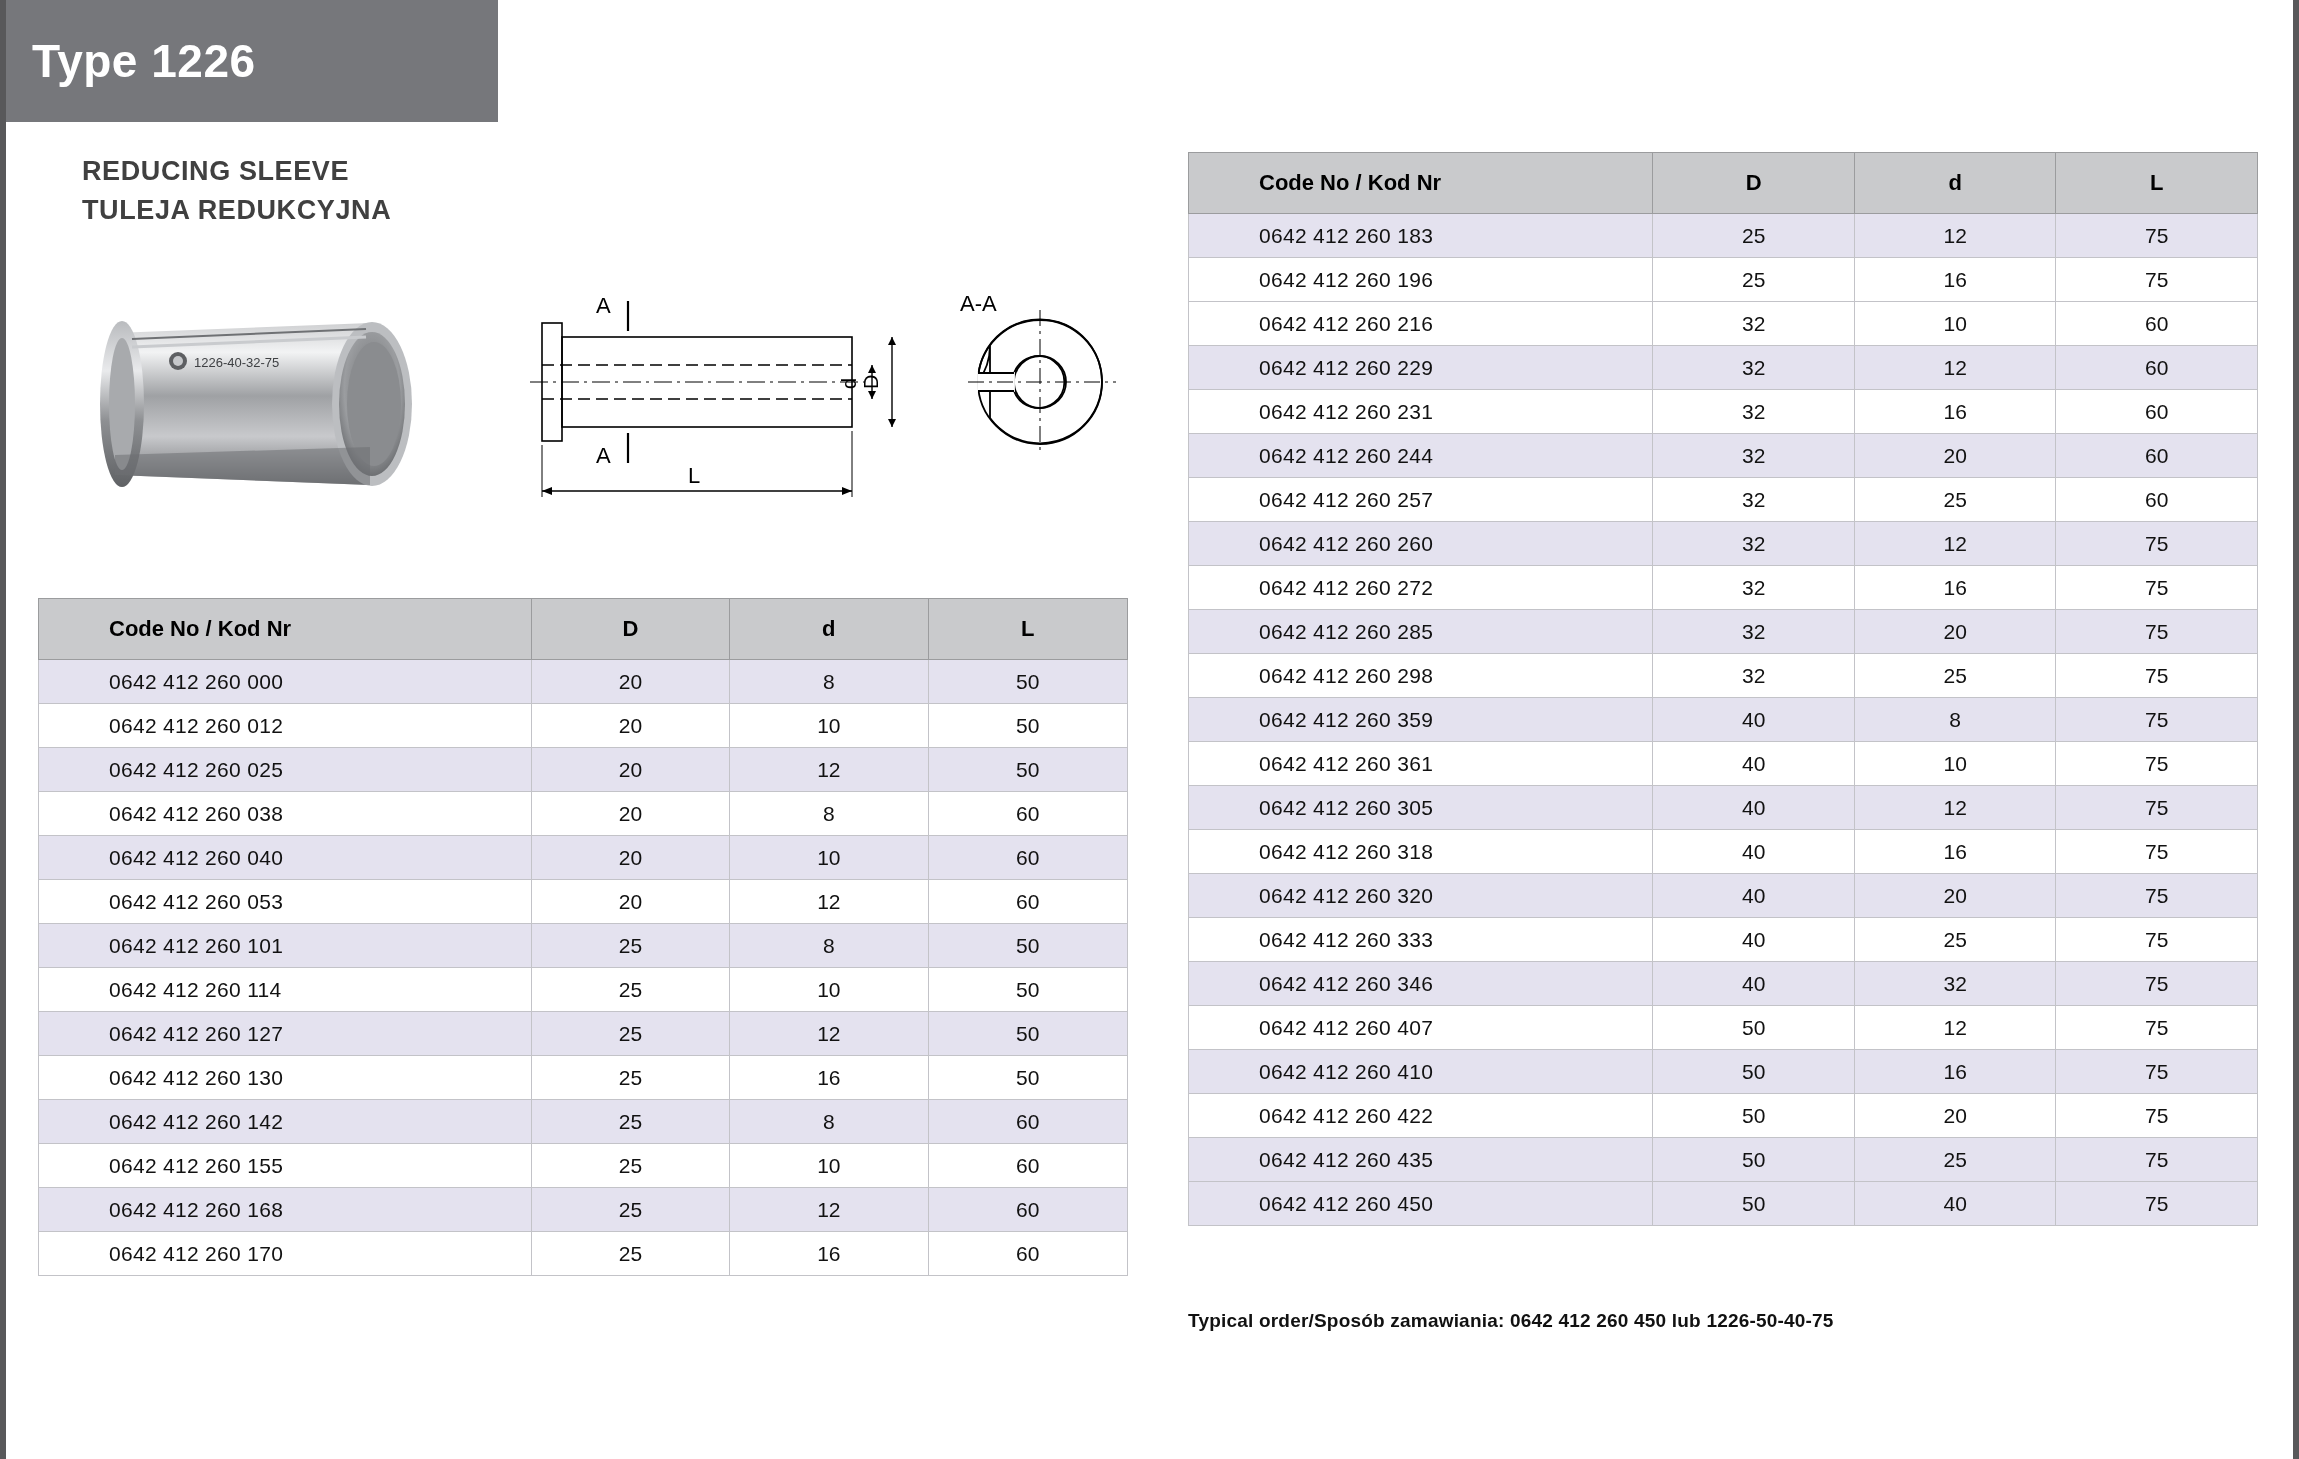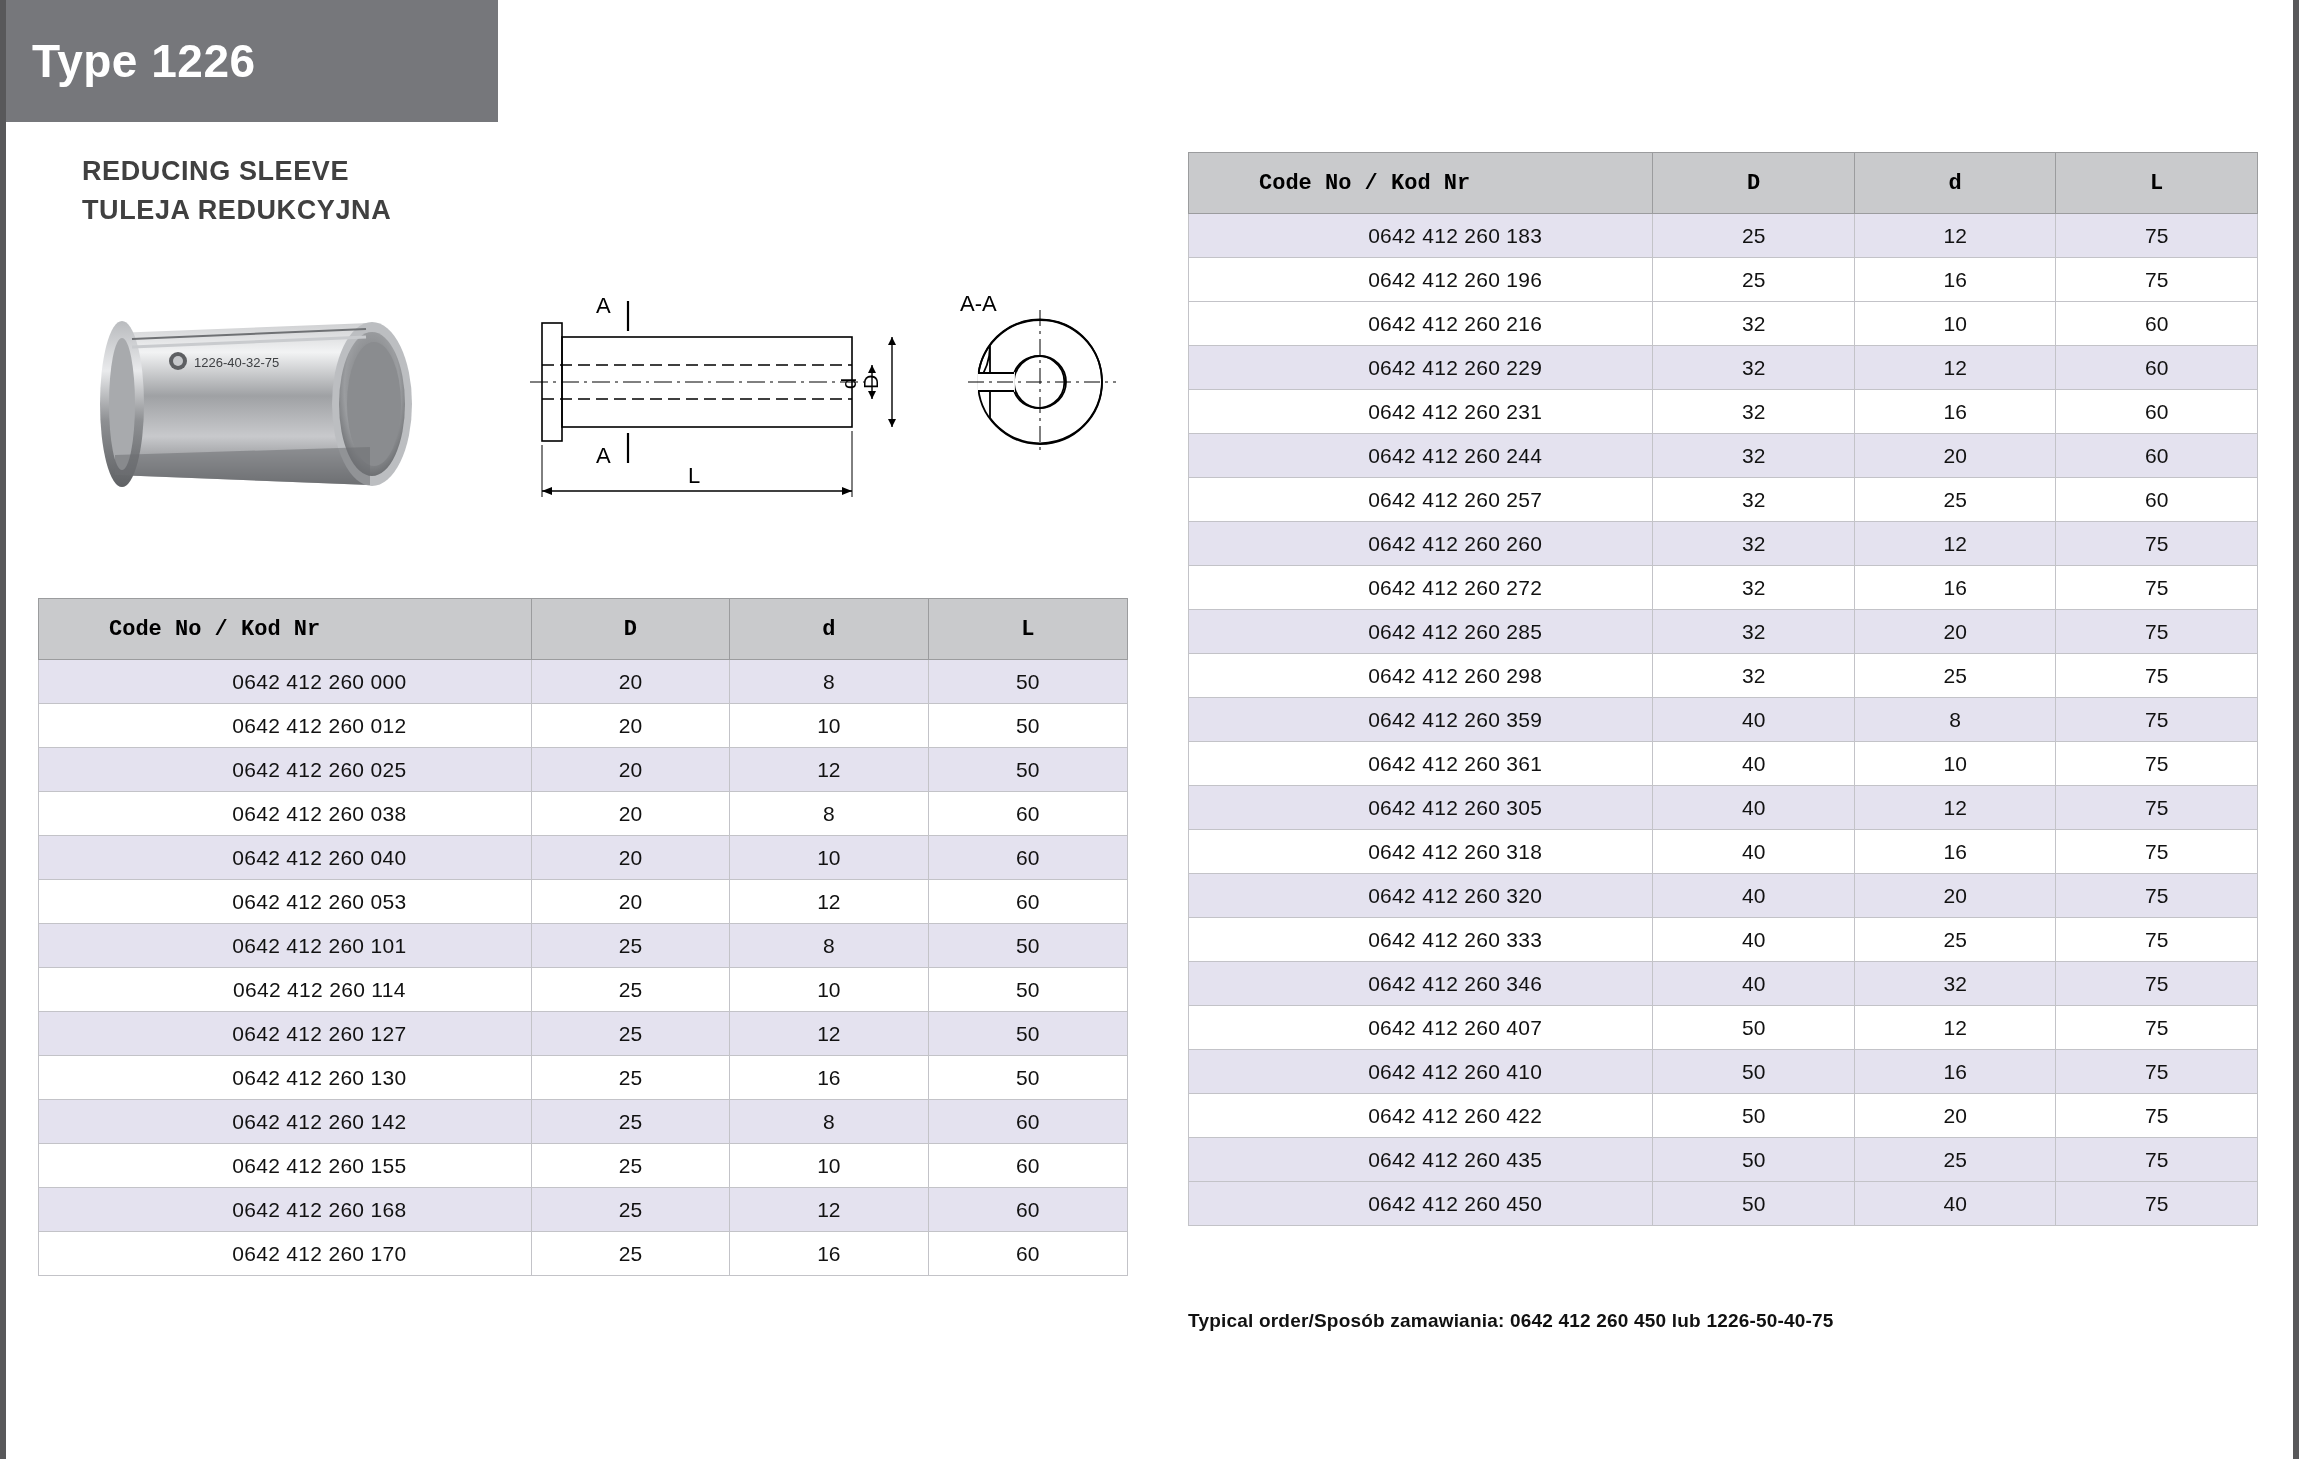--- a/index.html
+++ b/index.html
@@ -87,34 +87,33 @@
     table-layout: fixed;
     font-size: 21px;
   }
   table.spec th {
     background: #c9cacc;
     border: 1px solid #9b9c9e;
     font-weight: bold;
     font-size: 22px;
     height: 58px;
     text-align: center;
-    font-family: Liberation Mono, monospace;
   }
   table.spec td {
     border: 1px solid #c3c3c8;
     height: 41px;
     text-align: center;
     font-size: 21px;
     color: #111;
   }
   table.spec tr.alt td {
     background: #e4e2ef;
   }
   table.spec td.code {
-    text-align: center;
+    text-align: left;
     padding-left: 70px;
     letter-spacing: 0.3px;
   }
   table.spec th.code-h {
     text-align: left;
     padding-left: 70px;
   }
 
   .table-left {
     position: absolute;

